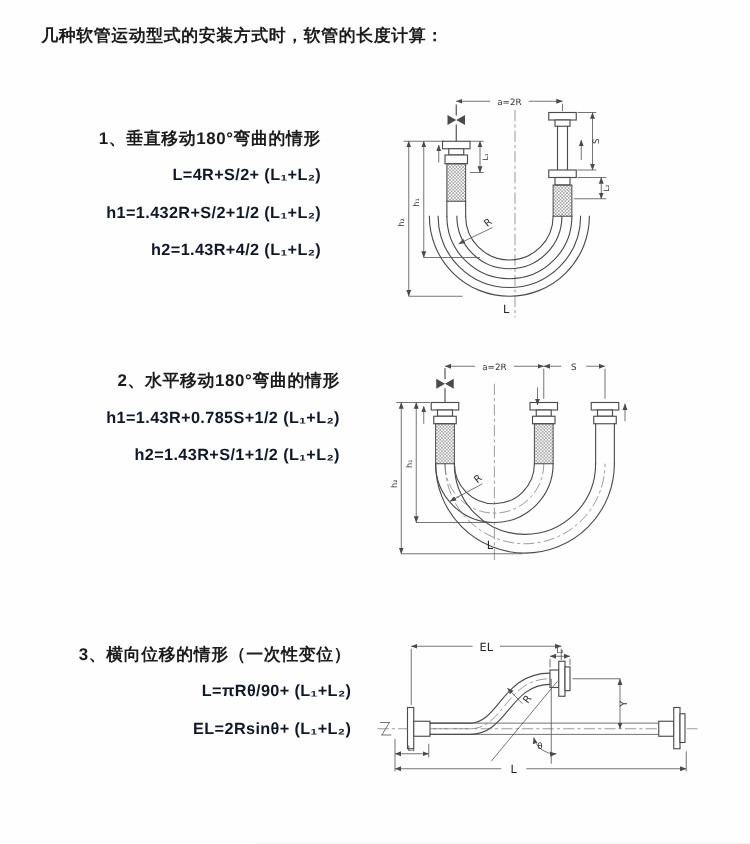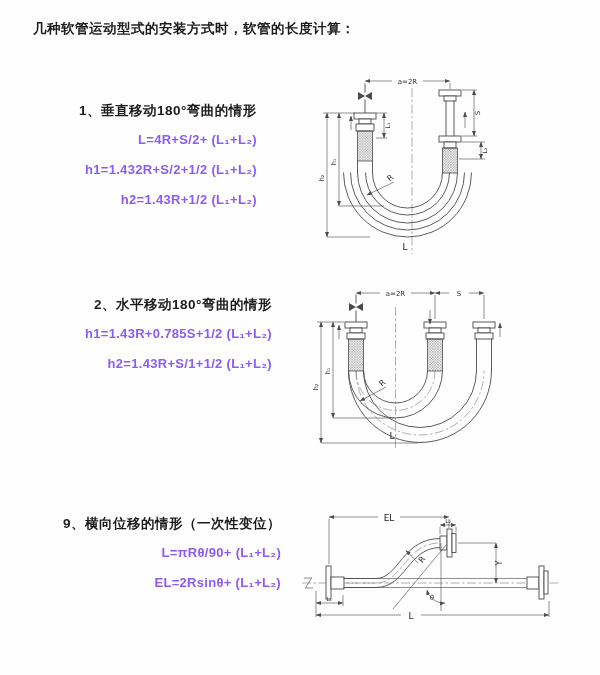--- a/index.html
+++ b/index.html
@@ -2,21 +2,21 @@
 <html><head>
 <meta charset="utf-8">
 <style>
   html,body{margin:0;padding:0;background:#e8e8e8;}
   .page{position:relative;width:600px;height:675px;background:#fefefe;overflow:hidden;
         font-family:"Liberation Sans","DejaVu Sans",sans-serif;color:#1c1c1c;text-align:right;}
   .title{position:absolute;left:33px;top:20px;font-size:13.5px;font-weight:bold;letter-spacing:.5px;}
   .sec{position:absolute;left:63px;}
   .sec .h{font-size:13.5px;font-weight:bold;letter-spacing:.5px;margin-bottom:5px;white-space:nowrap;}
   .sec .f{font-size:13px;font-weight:bold;letter-spacing:.3px;line-height:30px;padding-left:22px;
-          white-space:nowrap;color:#8b5cf6;}
+          white-space:nowrap;color:#0f172a;}
   .dia{position:absolute;}
   svg .s{stroke:#4b4b4b;stroke-width:.9;fill:none;stroke-linecap:square;}
   svg .thin{stroke:#555;stroke-width:.65;fill:none;}
   svg .cl{stroke:#7a7a7a;stroke-width:.6;fill:none;stroke-dasharray:9 2.5 2.5 2.5;}
   svg .ghost{stroke:#5f5f5f;stroke-width:.7;fill:none;}
   svg .fl{fill:#fefefe;stroke:#4b4b4b;stroke-width:.9;}
   svg text{font-family:"DejaVu Sans",sans-serif;fill:#333;font-size:7px;}
   svg .t9{font-size:9px;fill:#222;}
   svg .t8{font-size:8px;}
   svg .t6{font-size:6px;}
@@ -26,31 +26,31 @@
 <body>
 
 <div class="page">
 
   <div class="title">几种软管运动型式的安装方式时，软管的长度计算：</div>
 
   <div class="sec" style="top:102px">
     <div class="h">1、垂直移动180°弯曲的情形</div>
     <div class="f">L=4R+S/2+ (L₁+L₂)</div>
     <div class="f">h1=1.432R+S/2+1/2 (L₁+L₂)</div>
-    <div class="f">h2=1.43R+1/2 (L₁+L₂)</div>
+    <div class="f">h2=1.43R+4/2 (L₁+L₂)</div>
   </div>
 
   <div class="sec" style="top:296px">
     <div class="h">2、水平移动180°弯曲的情形</div>
     <div class="f">h1=1.43R+0.785S+1/2 (L₁+L₂)</div>
     <div class="f">h2=1.43R+S/1+1/2 (L₁+L₂)</div>
   </div>
 
   <div class="sec" style="top:515px">
-    <div class="h">9、横向位移的情形（一次性变位）</div>
+    <div class="h">3、横向位移的情形（一次性变位）</div>
     <div class="f">L=πRθ/90+ (L₁+L₂)</div>
     <div class="f">EL=2Rsinθ+ (L₁+L₂)</div>
   </div>
 
   <svg class="dia" style="left:308px;top:66px" width="232" height="196" viewBox="0 0 232 196">
     <defs>
       <marker id="m1" viewBox="0 0 10 10" refX="9.5" refY="5" markerWidth="8" markerHeight="8" orient="auto-start-reverse">
         <path d="M0,1.2 L10,5 L0,8.8 Z" fill="#4b4b4b"></path>
       </marker>
       <pattern id="b1" width="2.6" height="2.6" patternUnits="userSpaceOnUse">

